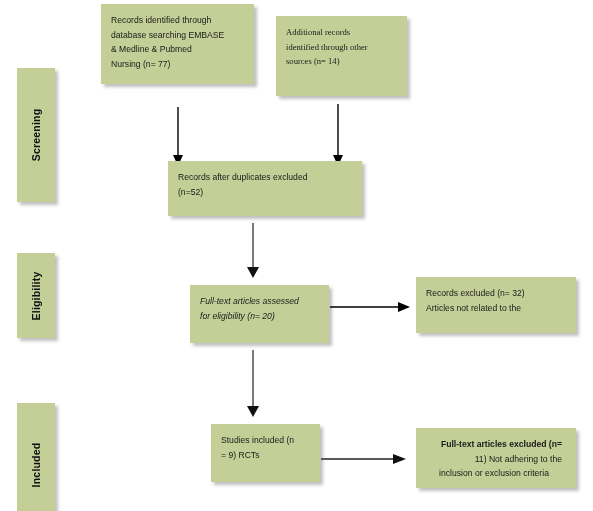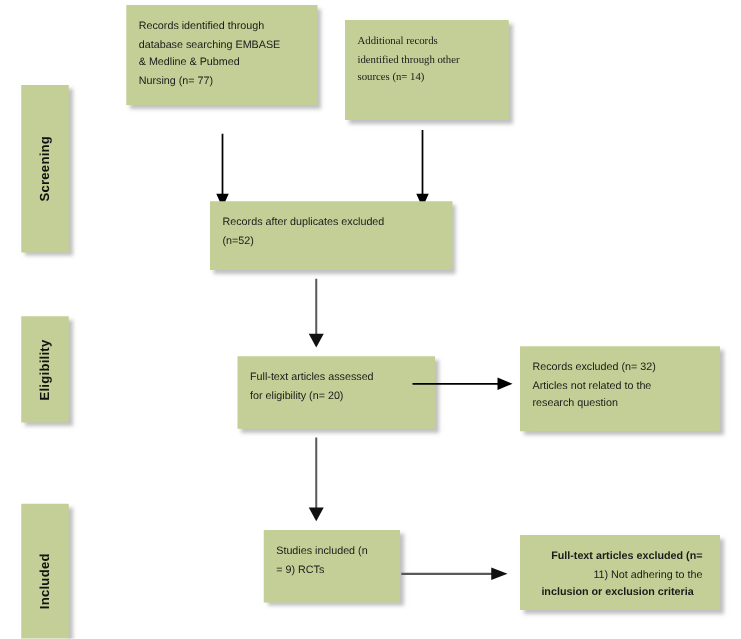--- a/index.html
+++ b/index.html
@@ -46,21 +46,21 @@
     color: #111111;
     letter-spacing: 0.2px;
   }
 
   
   .arrow { position: absolute; }
   .arrow svg { display: block; overflow: visible; }
 
   .bold-text { font-weight: bold; }
   .ralign { text-align: right; }
-  .calign { text-align: center; font-weight: bold; }
+  .calign { text-align: center; }
 </style>
 </head>
 <body>
 
 <div id="canvas">
 
   <div class="stage" style="left:17px; top:68px; width:38px; height:134px;">
     <span class="stage-text">Screening</span>
   </div>
 
@@ -104,36 +104,35 @@
     <div>(n=52)</div>
   </div>
 
   <div class="arrow" style="left:245px; top:223px;">
     <svg width="16" height="56" viewBox="0 0 16 56">
       <line x1="8" y1="0" x2="8" y2="46" stroke="#595959" stroke-width="1.6"></line>
       <polygon points="2,44 14,44 8,55" fill="#111111"></polygon>
     </svg>
   </div>
 
-  <div class="box" style="left:190px; top:285px; width:158px; height:58px;">
+  <div class="box" style="left:190px; top:285px; width:139px; height:58px;font-style:italic;">
     <div>Full-text articles assessed</div>
     <div>for eligibility (n= 20)</div>
   </div>
 
   <div class="arrow" style="left:330px; top:300px;">
     <svg width="82" height="14" viewBox="0 0 82 14">
       <line x1="0" y1="7" x2="70" y2="7" stroke="#000000" stroke-width="1.4"></line>
       <polygon points="68,2 68,12 80,7" fill="#000000"></polygon>
     </svg>
   </div>
 
-  <div class="box" style="left:416px; top:277px; width:160px; height:68px;">
+  <div class="box" style="left:416px; top:277px; width:160px; height:56px;">
     <div>Records excluded (n= 32)</div>
     <div>Articles not related to the</div>
-    <div>research question</div>
   </div>
 
   <div class="arrow" style="left:245px; top:350px;">
     <svg width="16" height="68" viewBox="0 0 16 68">
       <line x1="8" y1="0" x2="8" y2="58" stroke="#595959" stroke-width="1.6"></line>
       <polygon points="2,56 14,56 8,67" fill="#111111"></polygon>
     </svg>
   </div>
 
   <div class="box" style="left:211px; top:424px; width:109px; height:58px;">

